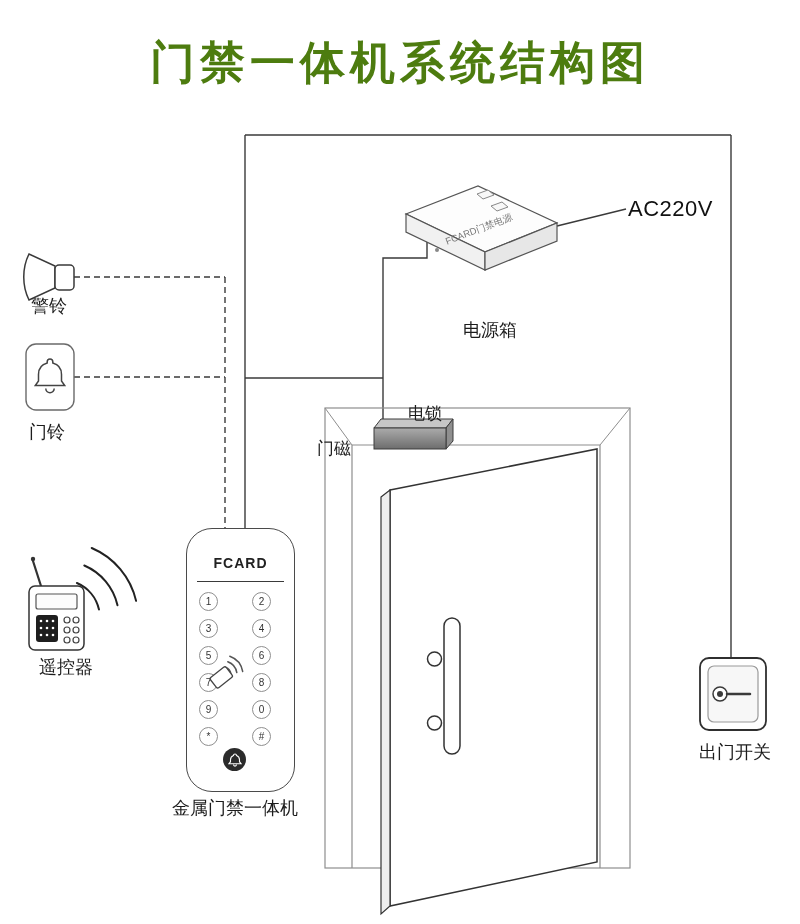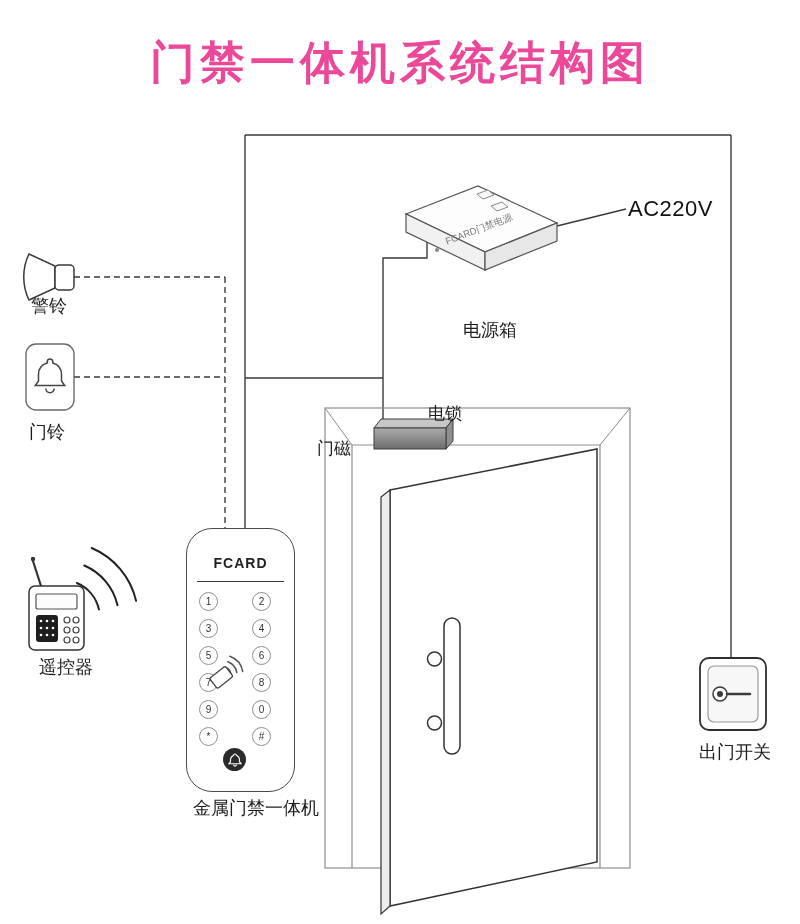--- a/index.html
+++ b/index.html
@@ -3,29 +3,29 @@
 <meta charset="utf-8">
 <style>
   html,body{margin:0;padding:0;background:#ffffff;}
   .canvas{
     position:relative;width:800px;height:924px;background:#ffffff;
     font-family:"Liberation Sans","DejaVu Sans",sans-serif;overflow:hidden;
   }
   .title{
     position:absolute;top:33px;left:0;width:100%;margin:0;text-align:center;
     font-family:"Liberation Serif","DejaVu Serif",serif;
-    font-size:45px;font-weight:700;letter-spacing:5px;color:#ec4899;white-space:nowrap;
+    font-size:45px;font-weight:700;letter-spacing:5px;color:#4d7c0f;white-space:nowrap;
   }
   .art{position:absolute;left:0;top:0;}
   .label{
     position:absolute;color:#1c1c1c;font-size:18px;line-height:24px;white-space:nowrap;text-align:right;
   }
   .label-sm{font-size:17px;}
   .label-ac{font-size:22px;letter-spacing:.5px;color:#111;}
-  .label-center{text-align:right;}
+  .label-center{text-align:center;}
   .keypad{
     position:absolute;left:186px;top:528px;width:109px;height:264px;
     border:1.5px solid #4a4a4a;border-radius:26px;background:#ffffff;box-sizing:border-box;
   }
   .keypad-brand{
     position:absolute;top:26px;left:0;width:100%;text-align:center;
     font-size:14px;font-weight:bold;letter-spacing:1px;color:#222;
   }
   .keypad-divider{
     position:absolute;top:52px;left:10px;right:10px;height:0;
@@ -149,21 +149,21 @@
       <circle cx="720" cy="694" r="3" fill="#3a3a3a"></circle>
       <path d="M727,694 H750" stroke="#3a3a3a" stroke-width="2.5" stroke-linecap="round" fill="none"></path>
     </g>
   </svg>
 
   <div class="label label-ac" style="left:628px;top:197px;">AC220V</div>
   <div class="label" style="left:463px;top:318px;">电源箱</div>
   <div class="label" style="left:23px;top:294px;margin-left:8px;">警铃</div>
   <div class="label" style="left:29px;top:420px;">门铃</div>
   <div class="label" style="left:26px;top:655px;margin-left:13px;">遥控器</div>
-  <div class="label label-sm" style="left:408px;top:402px;margin-left:20px;">电锁</div>
+  <div class="label label-sm" style="left:408px;top:402px;">电锁</div>
   <div class="label label-sm" style="left:317px;top:437px;">门磁</div>
   <div class="label" style="left:699px;top:740px;">出门开关</div>
   <div class="label label-center" style="left:151px;top:796px;width:168px;">金属门禁一体机</div>
 
   <div class="keypad">
     <div class="keypad-brand">FCARD</div>
     <div class="keypad-divider"></div>
 
     <div class="key" style="left:12px;top:63px;">1</div>
     <div class="key" style="left:65px;top:63px;">2</div>

